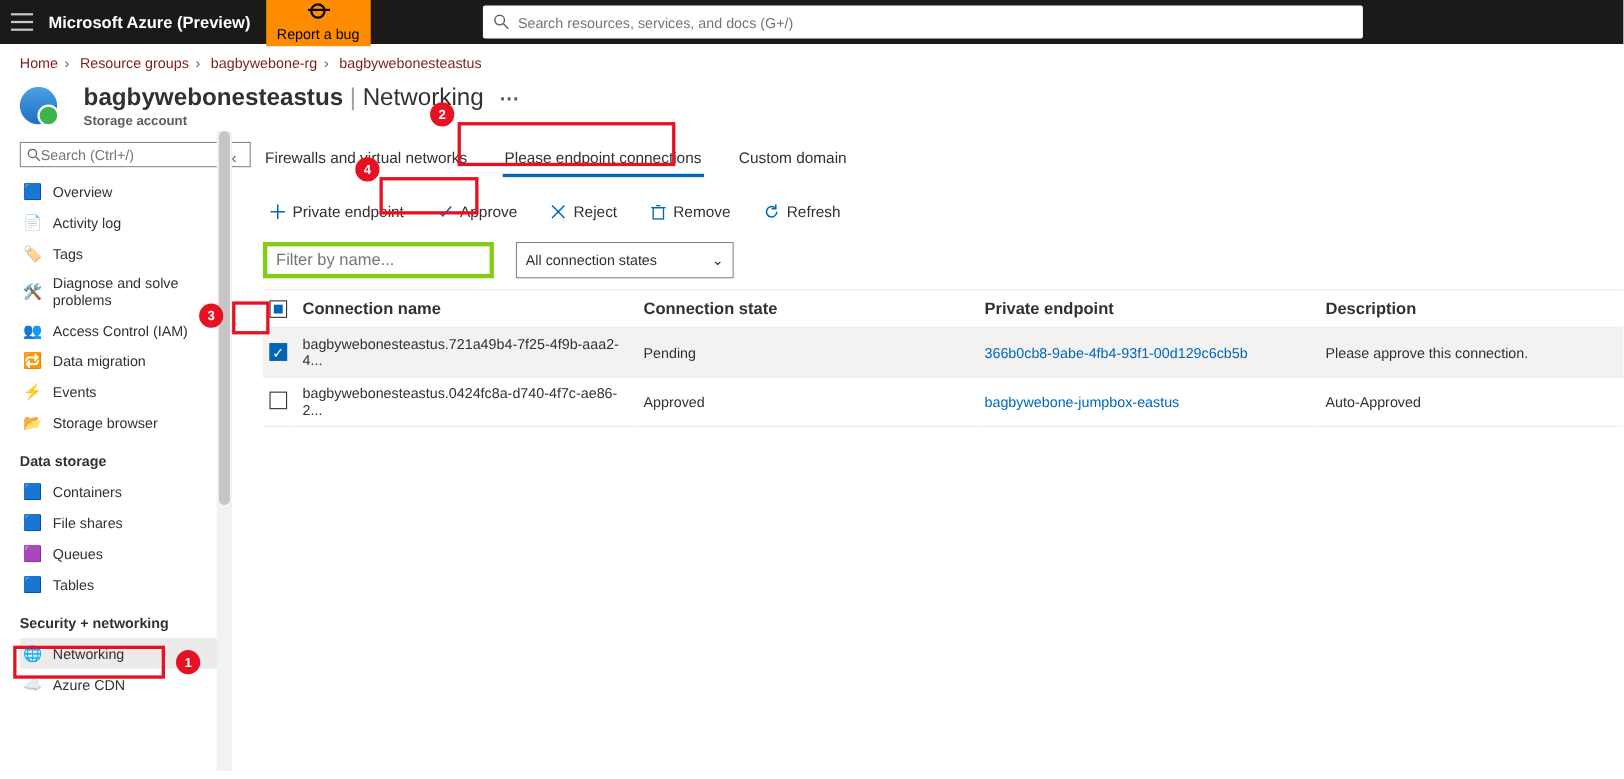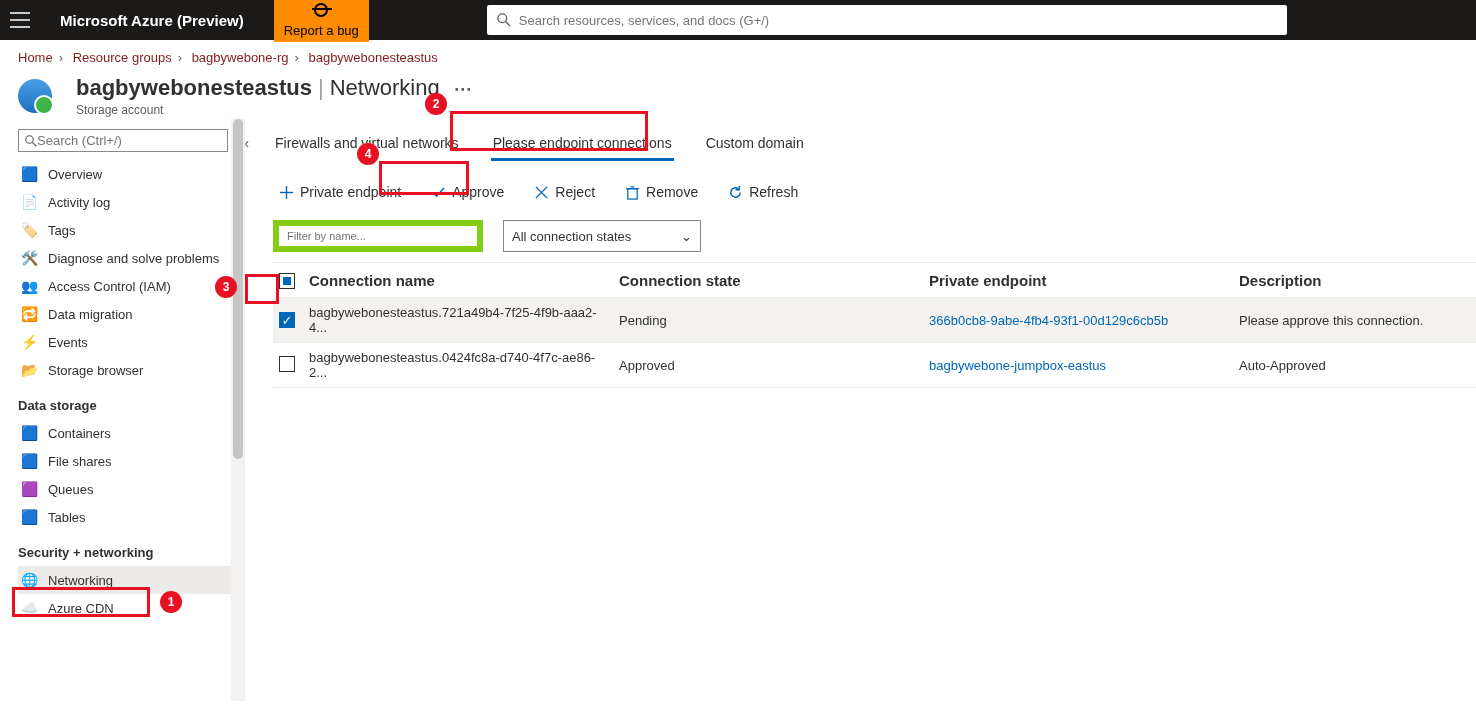--- a/index.html
+++ b/index.html
@@ -1,57 +1,57 @@
 <!DOCTYPE html>
 <html><head>
 <meta charset="utf-8">
 <style>
   * { box-sizing: border-box; margin: 0; padding: 0; }
   body { font-family: "Segoe UI", Arial, sans-serif; font-size: 13px; color: #323130; background: #fff; width: 1476px; height: 708px; overflow: hidden; }
-  .topbar { background: #1b1a19; height: 40px; display: flex; align-items: center; padding: 0 10px; color: #fff; gap: 30px; }
+  .topbar { background: #1b1a19; height: 40px; display: flex; align-items: center; padding: 0 10px; color: #fff; gap: 14px; }
   .hamburger { width: 20px; height: 16px; display:flex; flex-direction:column; justify-content:space-between; cursor:pointer;}
   .hamburger span { display:block; height:2px; background:#c8c8c8; }
   .brand { font-weight: 600; font-size: 15px; }
   .bug { background:#ff8c00; color:#000; padding:4px 10px; font-size:13px; display:flex; align-items:center; gap:6px; cursor:pointer;flex-direction:column;}
   .bug-icon { width:14px; height:14px; border:2px solid #000; border-radius:50%; position:relative;}
   .bug-icon::before{content:"";position:absolute;left:-4px;top:3px;width:20px;height:2px;background:#000;}
   .search-global { flex:0 0 800px; margin-left:88px; background:#ffffff; border-radius:2px; height:30px; display:flex; align-items:center; padding:0 10px; color:#605e5c;}
   .search-global svg { margin-right:8px; }
   .search-global input { border:none; outline:none; flex:1; font-size:13px; color:#323130; background:transparent;}
   .breadcrumb { padding:10px 18px 6px; font-size:13px; }
   .breadcrumb a { color:#7f1d1d; text-decoration:none; }
   .breadcrumb .sep { color:#605e5c; padding:0 6px; }
   .page-head { display:flex; align-items:center; padding:4px 18px 2px; gap:24px; }
   .res-icon { width:34px; height:34px; border-radius:50%; background:linear-gradient(#4aa0e6,#1e6fbf); display:flex; align-items:center; justify-content:center; position:relative;}
   .res-icon::after{content:""; position:absolute; width:16px; height:16px; background:#3db54a; border-radius:50%; bottom:-2px; right:-2px; border:2px solid #fff;}
   .page-title { font-size:22px; font-weight:600; }
   .page-title .sub { font-weight:400; color:#323130;}
   .page-title .pipe { font-weight:300; color:#a19f9d; padding:0 6px;}
-  .page-subtitle { font-size:12px; color:#605e5c; margin-top:2px;}
+  .page-subtitle { font-size:12px; color:#605e5c; margin-top:2px;font-weight:bold;}
   .dots { color:#605e5c; font-size:18px; padding-left:8px; cursor:pointer;}
   .content-wrap { display:flex; height:calc(708px - 40px - 30px - 56px); }
-  .sidebar { width:245px; border-right:none; padding:10px 6px 0 18px; position:relative;}
+  .sidebar { width:211px; border-right:none; padding:10px 6px 0 18px; position:relative;}
   .side-search { display:flex; align-items:center; border:1px solid #8a8886; padding:3px 6px; width:210px; font-size:13px; margin-bottom:8px;}
   .side-search input { border:none; outline:none; flex:1; font-size:13px;}
   .collapse-chevron { position:absolute; right:-4px; top:16px; color:#605e5c; font-size:14px; cursor:pointer;}
   .side-list { list-style:none; }
   .side-item { display:flex; align-items:center; gap:10px; padding:6px 4px; font-size:13px; cursor:pointer; border-radius:2px;}
   .side-item.selected { background:#edebe9; }
   .side-group { font-size:13px; font-weight:600; color:#323130; margin:14px 0 6px; }
   .ico { width:16px; height:16px; display:inline-flex; align-items:center; justify-content:center; font-size:14px;}
   .main { flex:1; padding:10px 0 0 28px; position:relative;}
   .tabs { display:flex; gap:30px; border-bottom:1px solid transparent; margin-bottom:18px;}
   .tab { padding:6px 2px 10px; font-size:14px; color:#323130; cursor:pointer; position:relative;}
   .tab.active { font-weight:400; }
   .tab.active::after { content:""; position:absolute; left:0; right:0; bottom:0; height:3px; background:#0067b8;}
   .toolbar { display:flex; gap:18px; align-items:center; margin-bottom:16px;}
   .tbtn { display:flex; align-items:center; gap:6px; font-size:14px; color:#323130; cursor:pointer; padding:4px 6px;}
   .tbtn svg { width:15px; height:15px; }
   .filter-row { display:flex; gap:20px; margin-bottom:10px;}
-  .filter-input { border:6px solid #84cc16; padding:4px 8px; width:210px; font-size:11px;}
+  .filter-input { border:4px solid #84cc16; padding:4px 8px; width:210px; font-size:15px;}
   .filter-select { border:1px solid #8a8886; padding:4px 8px; width:198px; font-size:13px; display:flex; justify-content:space-between; align-items:center; cursor:pointer;}
   .table { width:100%; border-collapse:collapse; }
   .table th { text-align:left; font-weight:700; font-size:15px; padding:8px 6px; border-top:1px solid #edebe9; border-bottom:1px solid #edebe9;}
   .table td { font-size:13px; padding:7px 6px; border-bottom:1px solid #edebe9;}
   .table tr.selected-row { background:#f3f2f1;}
   .chk { width:16px; height:16px; border:1px solid #323130; display:inline-flex; align-items:center; justify-content:center; cursor:pointer;}
   .chk.checked { background:#0067b8; border-color:#0067b8; color:#fff;}
   .chk.header-chk { position:relative; }
   .chk.header-chk::after { content:""; width:8px; height:8px; background:#0067b8; }
   .linkcell { color:#0067b8; cursor:pointer;}

